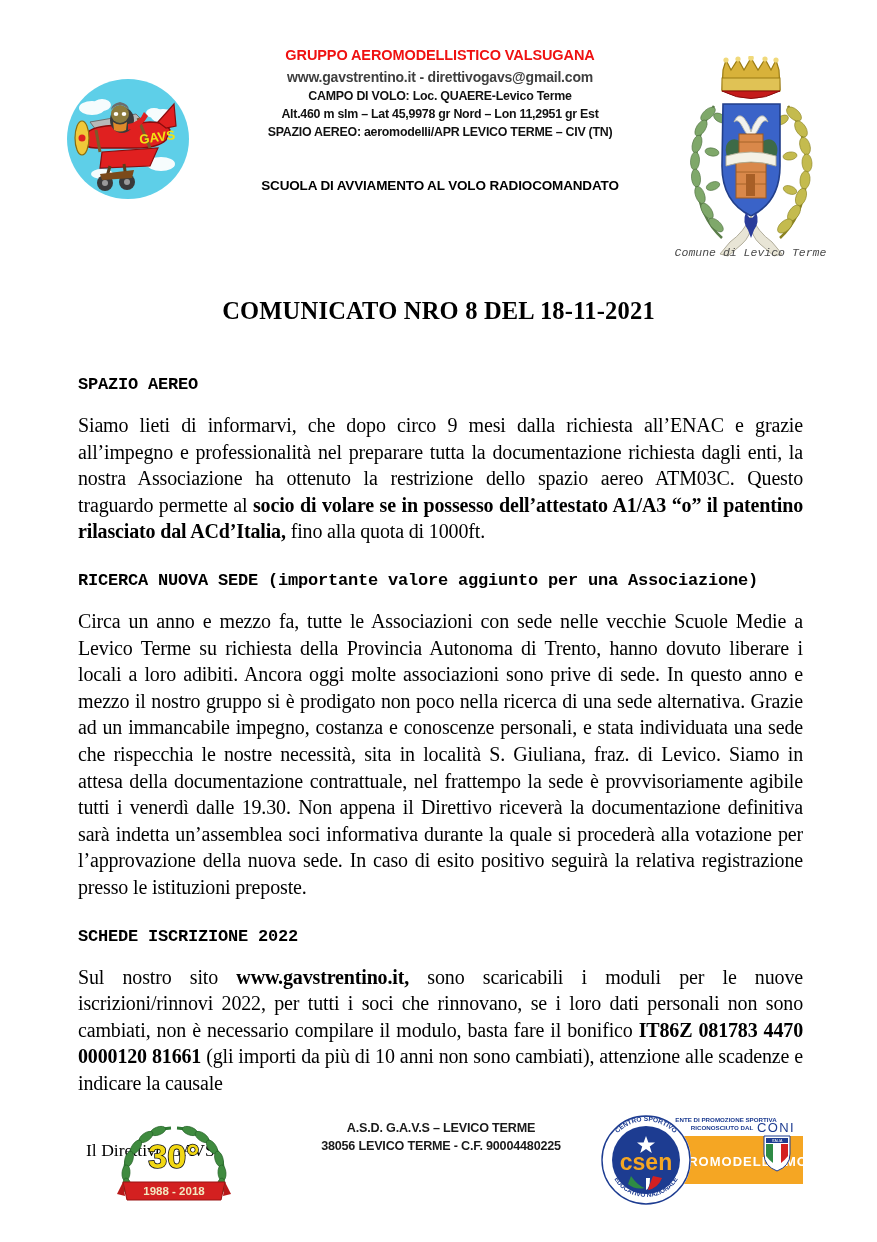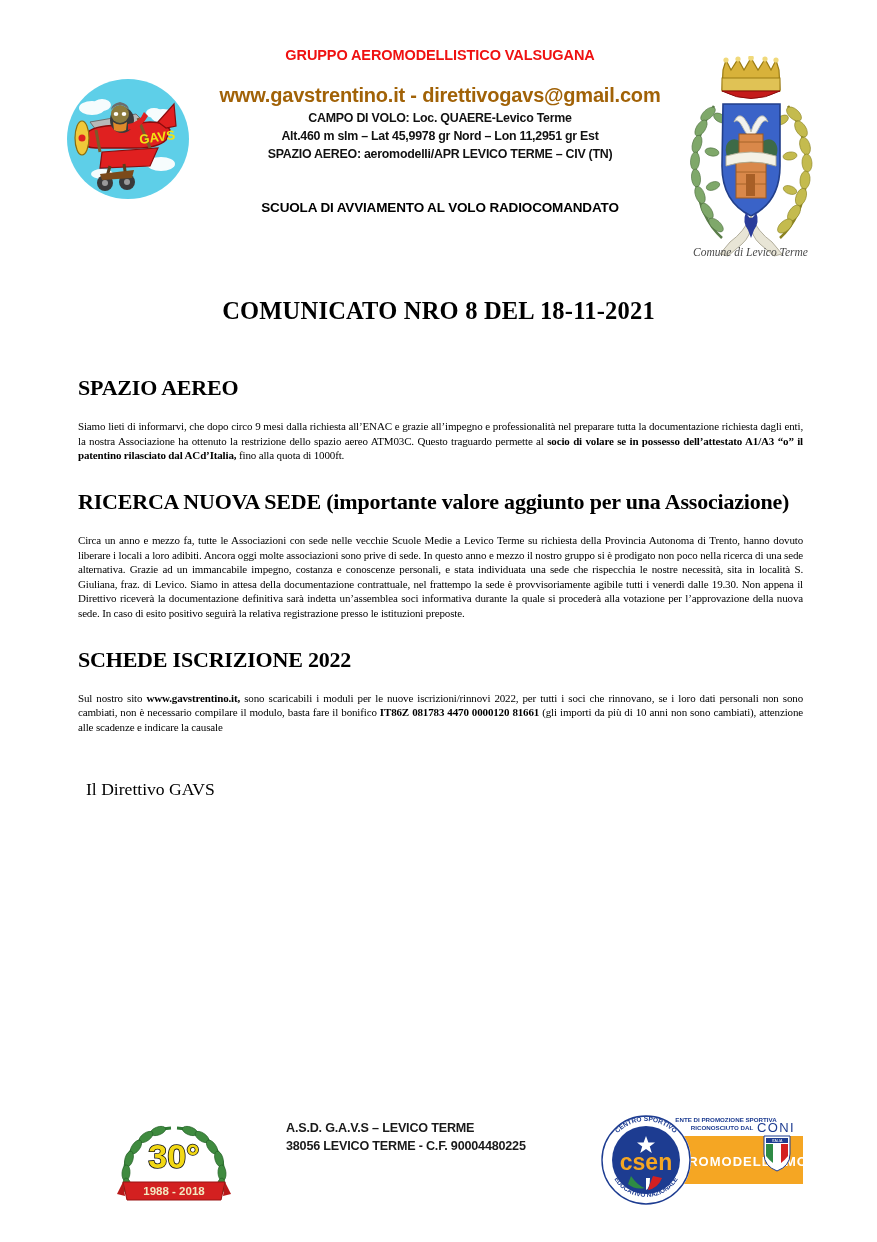--- a/index.html
+++ b/index.html
@@ -40,24 +40,24 @@
   .org-sub {
     font-family: "Liberation Sans", sans-serif;
     font-size: 14.5px;
     font-weight: bold;
     color: #ef1111;
     line-height: 1.35;
     letter-spacing: -0.1px;
   }
   .org-contact {
     font-family: "Liberation Sans", sans-serif;
-    font-size: 20px;
-    font-weight: bold;
-    color: #a16207;
-    margin-top: 18px;
+    font-size: 14px;
+    font-weight: bold;
+    color: #404040;
+    margin-top: 3px;
     letter-spacing: -0.2px;
   }
   .org-field {
     font-family: "Liberation Sans", sans-serif;
     font-size: 12.4px;
     font-weight: bold;
     color: #111111;
     line-height: 1.45;
     margin-top: 3px;
     letter-spacing: -0.25px;
@@ -87,21 +87,21 @@
     top: 56px;
     width: 165px;
     height: 215px;
   }
   .coat-caption {
     position: absolute;
     left: 668px;
     top: 246px;
     width: 165px;
     text-align: center;
-    font-family: Liberation Serif, serif;
+    font-family: Liberation Mono, monospace;
     font-style: italic;
     font-size: 11.5px;
     color: #4a4a4a;
   }
 
   
   .doc-title {
     text-align: center;
     font-family: "Liberation Serif", serif;
     font-weight: bold;
@@ -110,29 +110,29 @@
     margin-top: 22px;
   }
 
   
   .content {
     margin: 0 auto;
     width: 729px;
     padding-top: 50px;
   }
   .sec-head {
-    font-family: Liberation Serif, serif;
-    font-weight: bold;
-    font-size: 22px;
+    font-family: Liberation Mono, monospace;
+    font-weight: bold;
+    font-size: 17px;
     letter-spacing: -0.2px;
     margin: 0 0 18px 4px;
   }
   .para {
     font-family: "Liberation Serif", serif;
-    font-size: 11px;
+    font-size: 20px;
     line-height: 1.33;
     text-align: justify;
     margin: 0 0 26px 4px;
     letter-spacing: -0.15px;
   }
   .para b { font-weight: bold; }
 
   .signature {
     font-family: "Liberation Serif", serif;
     font-size: 17.6px;
@@ -145,20 +145,21 @@
     left: 0;
     right: 0;
     bottom: 18px;
     height: 110px;
   }
   .footer-text {
     position: absolute;
     left: 286px;
     top: 6px;
     width: 310px;
+    text-align: center;
     font-family: "Liberation Sans", sans-serif;
     font-size: 12.6px;
     font-weight: bold;
     color: #1a1a1a;
     line-height: 1.42;
     letter-spacing: -0.2px;
   }
   .anniv-logo {
     position: absolute;
     left: 113px;

